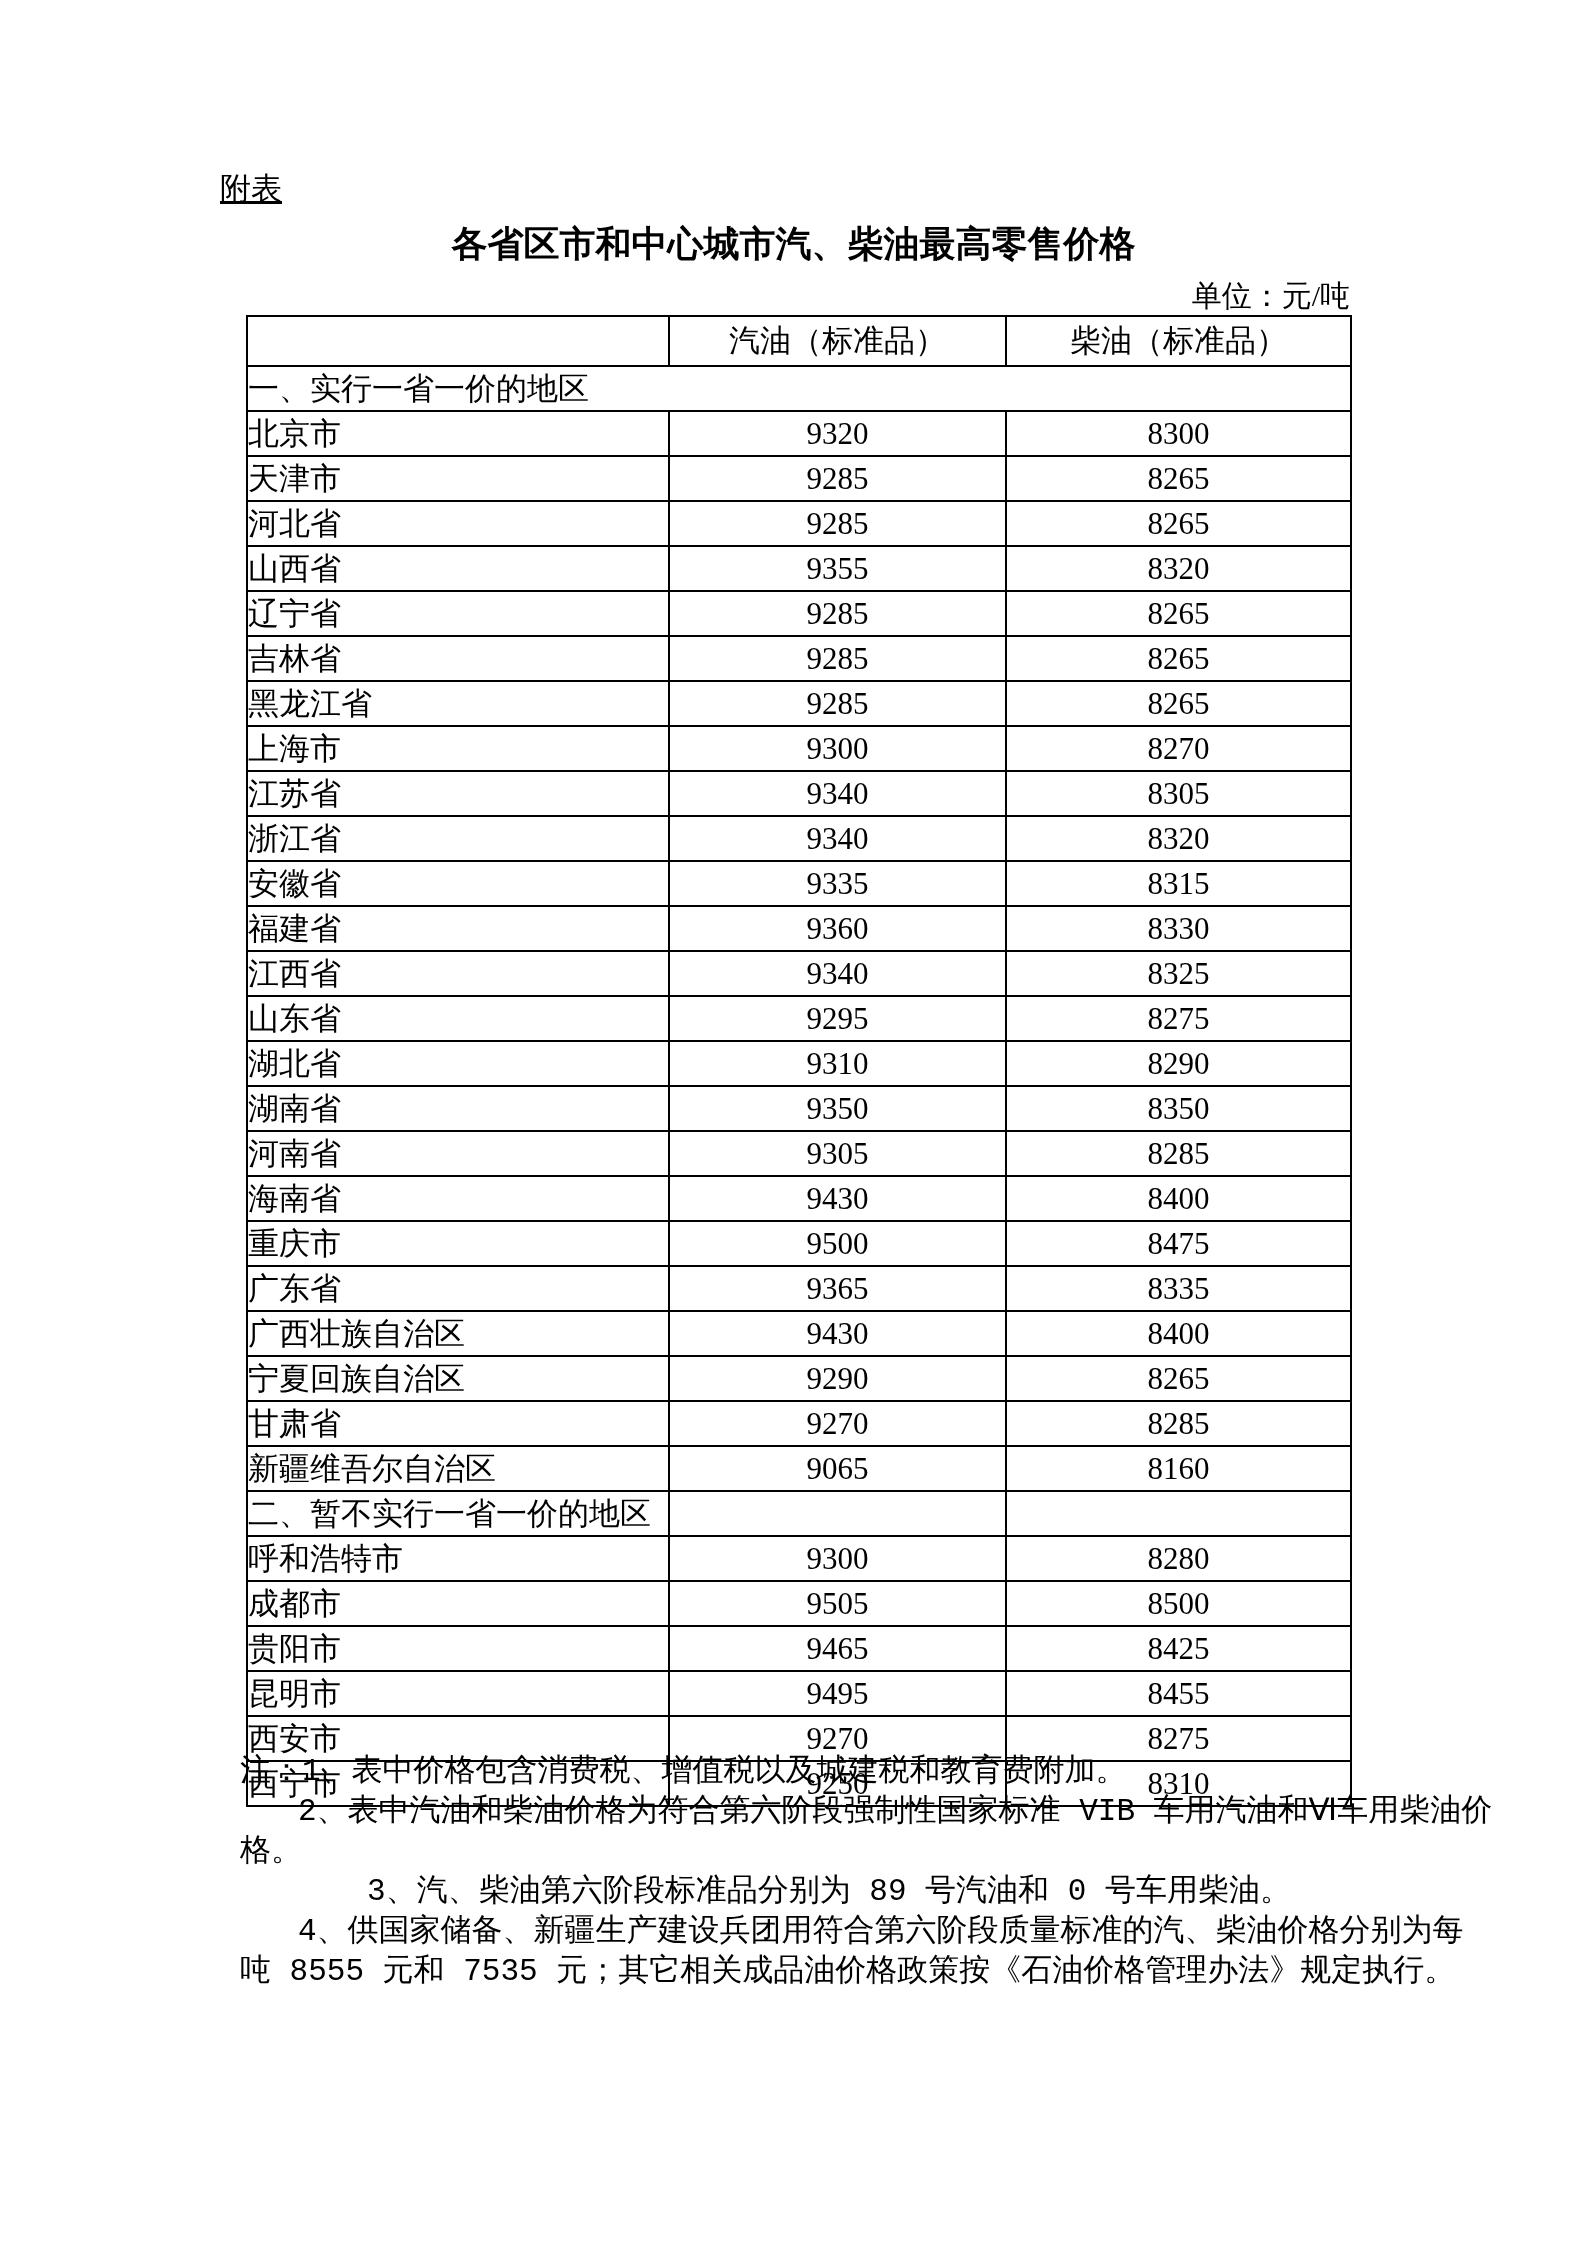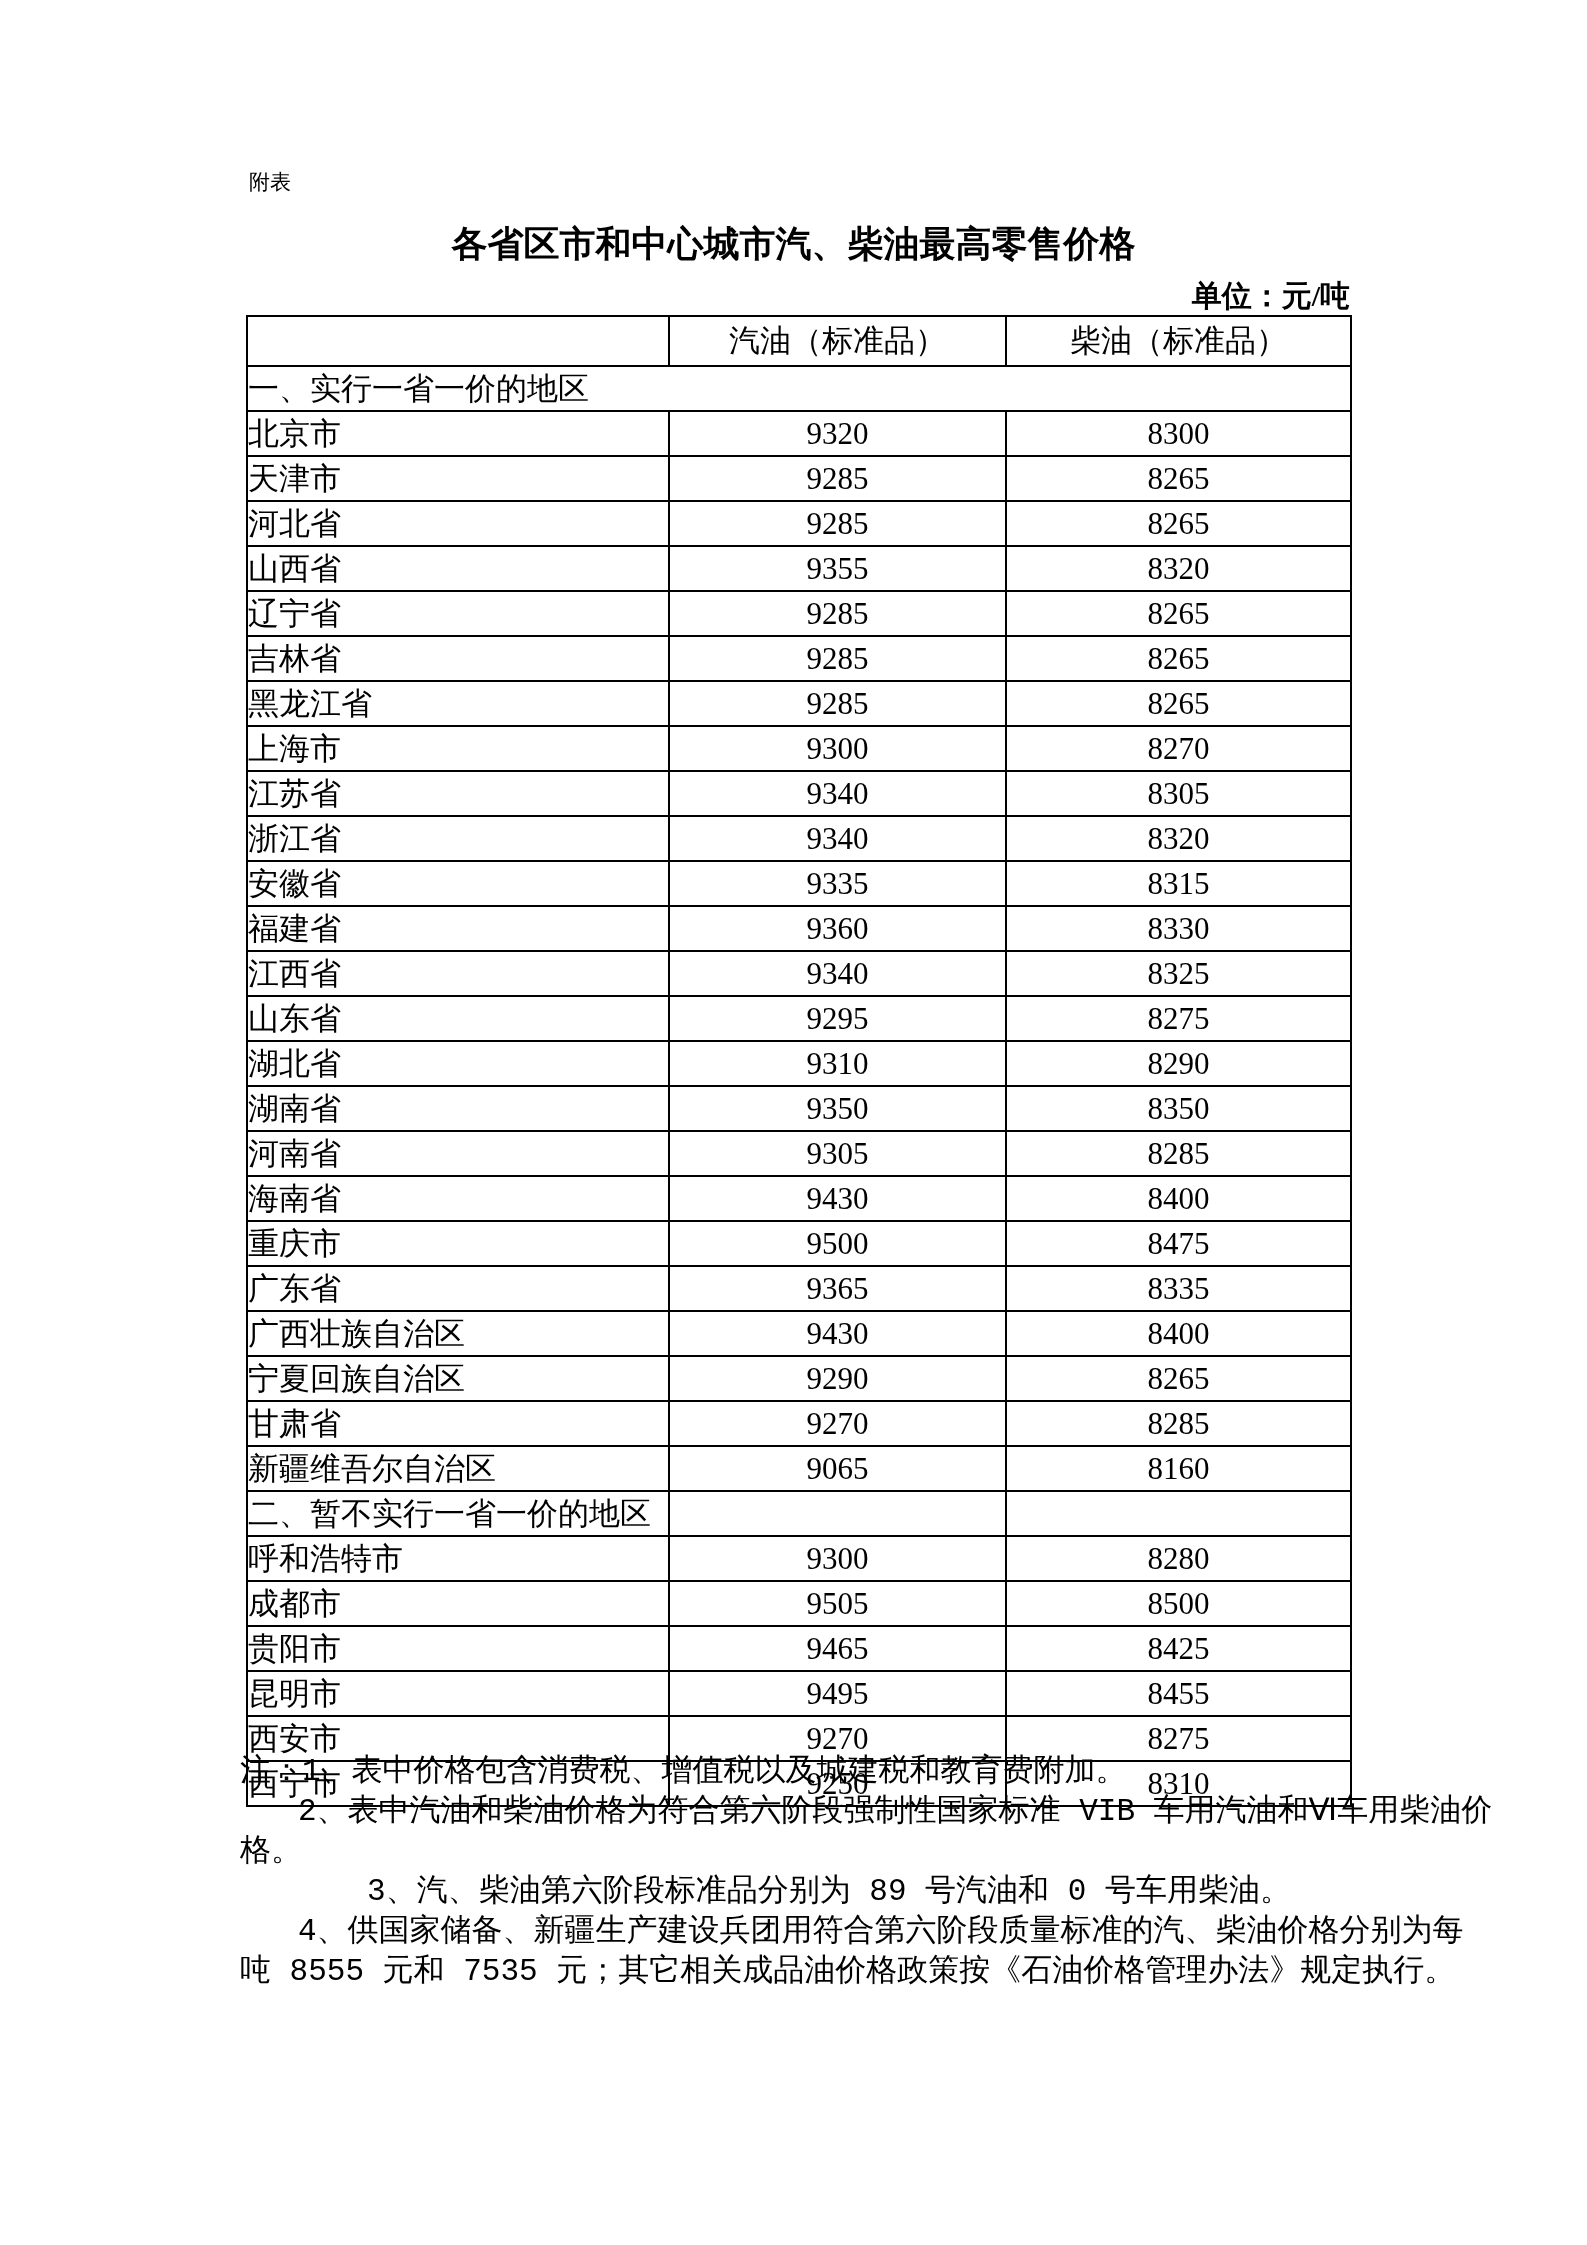--- a/index.html
+++ b/index.html
@@ -7,39 +7,39 @@
     position: relative;
     width: 1587px;
     height: 2245px;
     background: #ffffff;
     color: #000000;
     font-family: "Liberation Serif", "DejaVu Serif", serif;
     overflow: hidden;
   }
   .attach {
     position: absolute;
-    left: 249px;
+    left: 220px;
     top: 168px;
-    font-size: 21px;
+    font-size: 31px;
+    text-decoration: underline;
   }
   .title {
     position: absolute;
     left: 0;
     top: 220px;
     width: 100%;
     text-align: center;
     font-size: 36px;
     font-weight: 700;
   }
   .unit {
     position: absolute;
     top: 276px;
     right: 237px;
     font-size: 30px;
-    font-weight: bold;
   }
   table.price-table {
     position: absolute;
     left: 246px;
     top: 315px;
     width: 1104px;
     border-collapse: collapse;
     table-layout: fixed;
   }
   table.price-table th,

